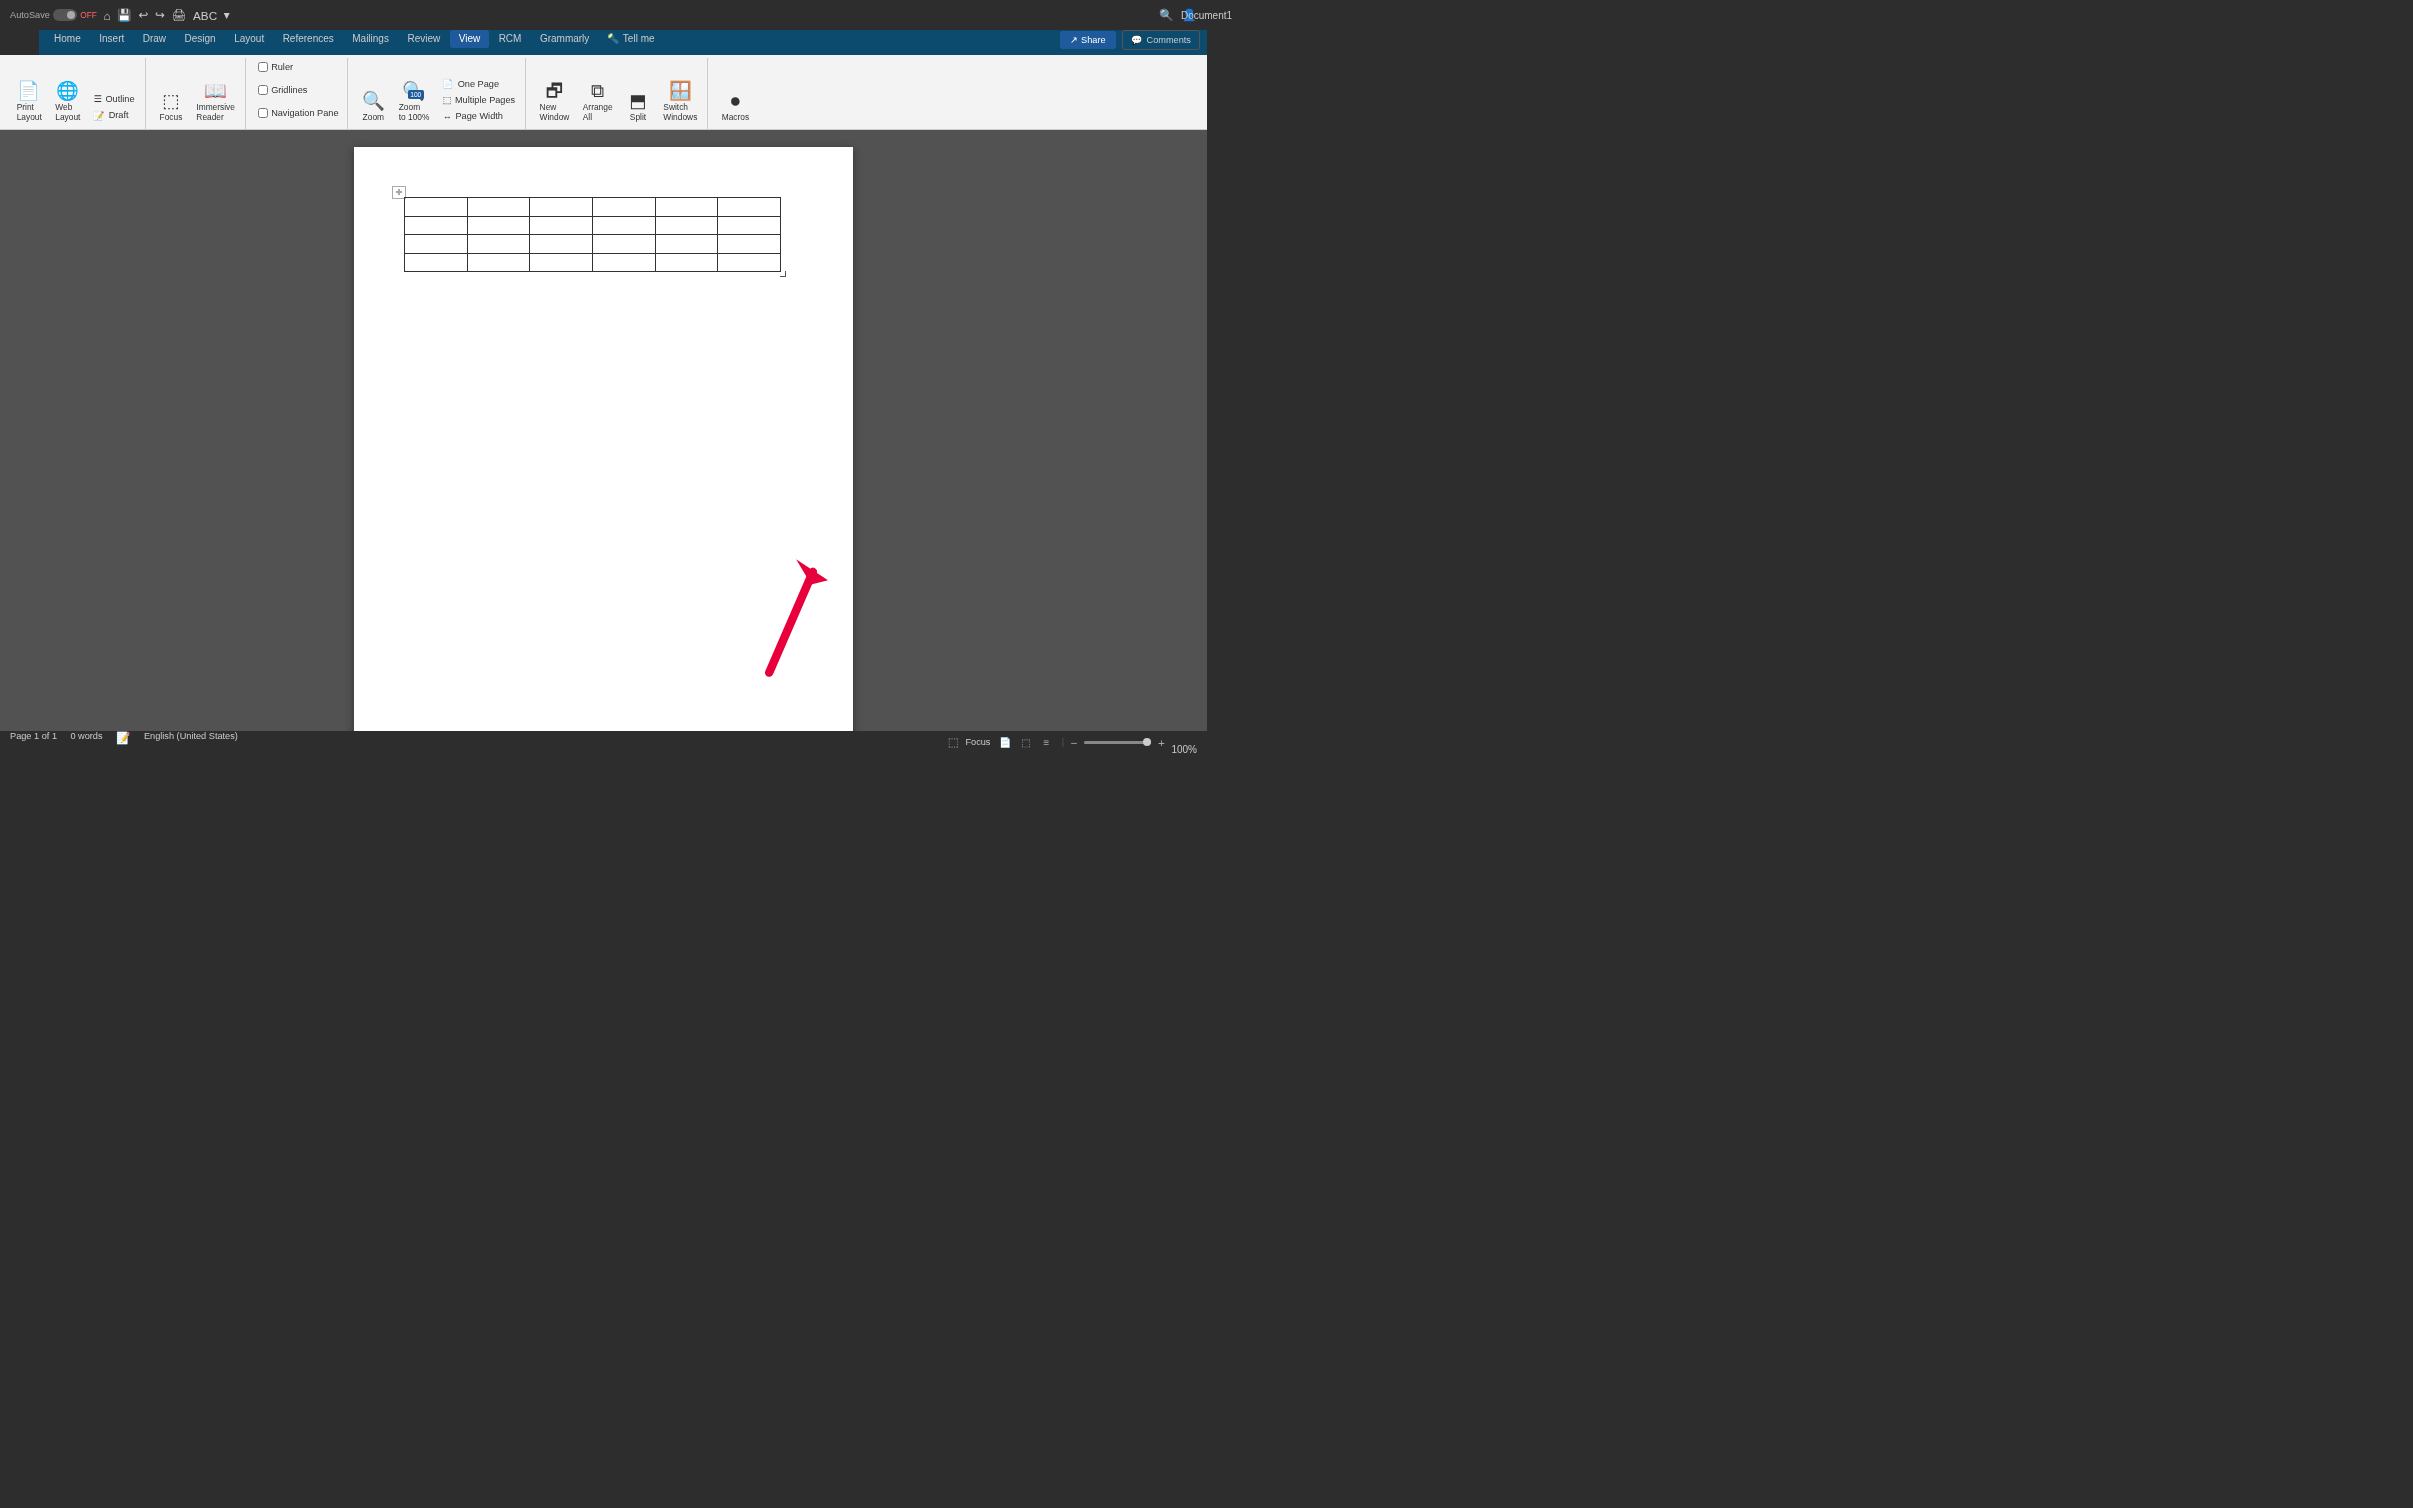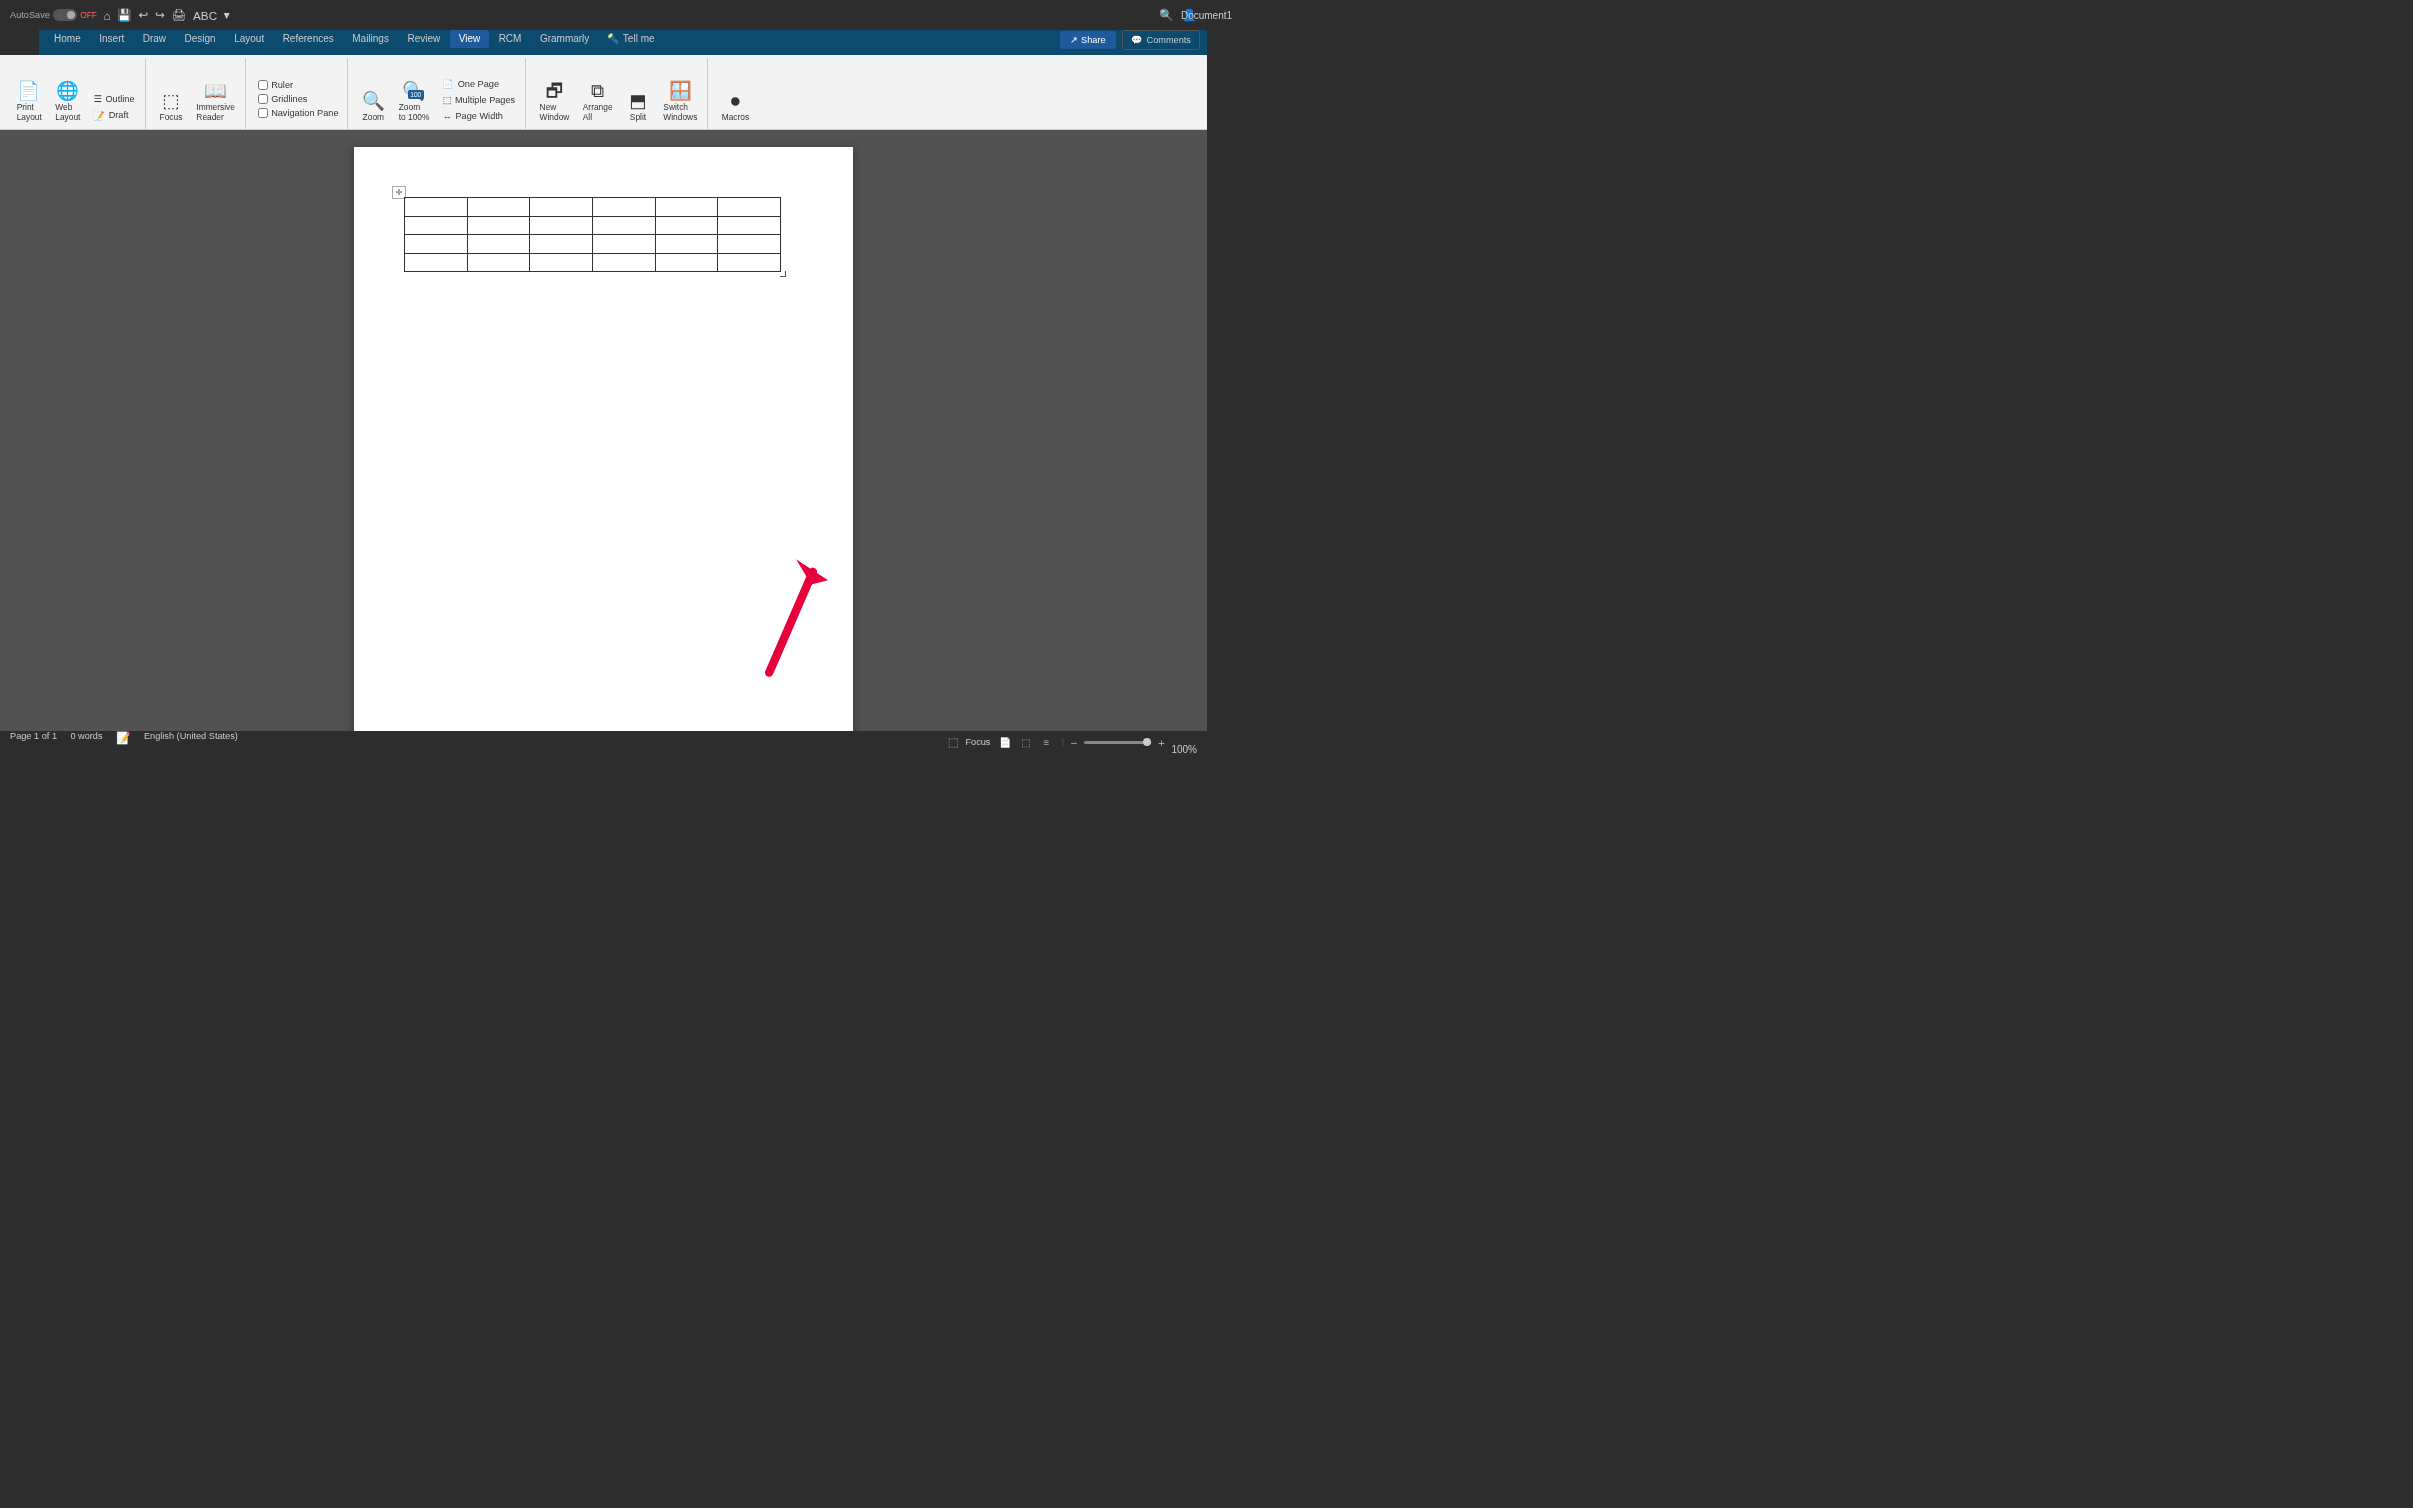--- a/index.html
+++ b/index.html
@@ -133,20 +133,21 @@
       white-space: nowrap;
     }
     .checkbox-item {
       display: flex;
       align-items: flex-start;
       gap: 3.4px;
       font-size: 9.2px;
       color: #333;
       cursor: pointer;
       padding: 0.8px 3.4px;
+      margin-top: 9px;
     }
     .checkbox-item input { width: 10px; height: 10px; }
     .zoom-badge {
       background: #1e5a9c;
       color: white;
       font-size: 6.7px;
       padding: 0.8px 2.5px;
       border-radius: 1.7px;
       position: absolute;
       bottom: 1.7px;

